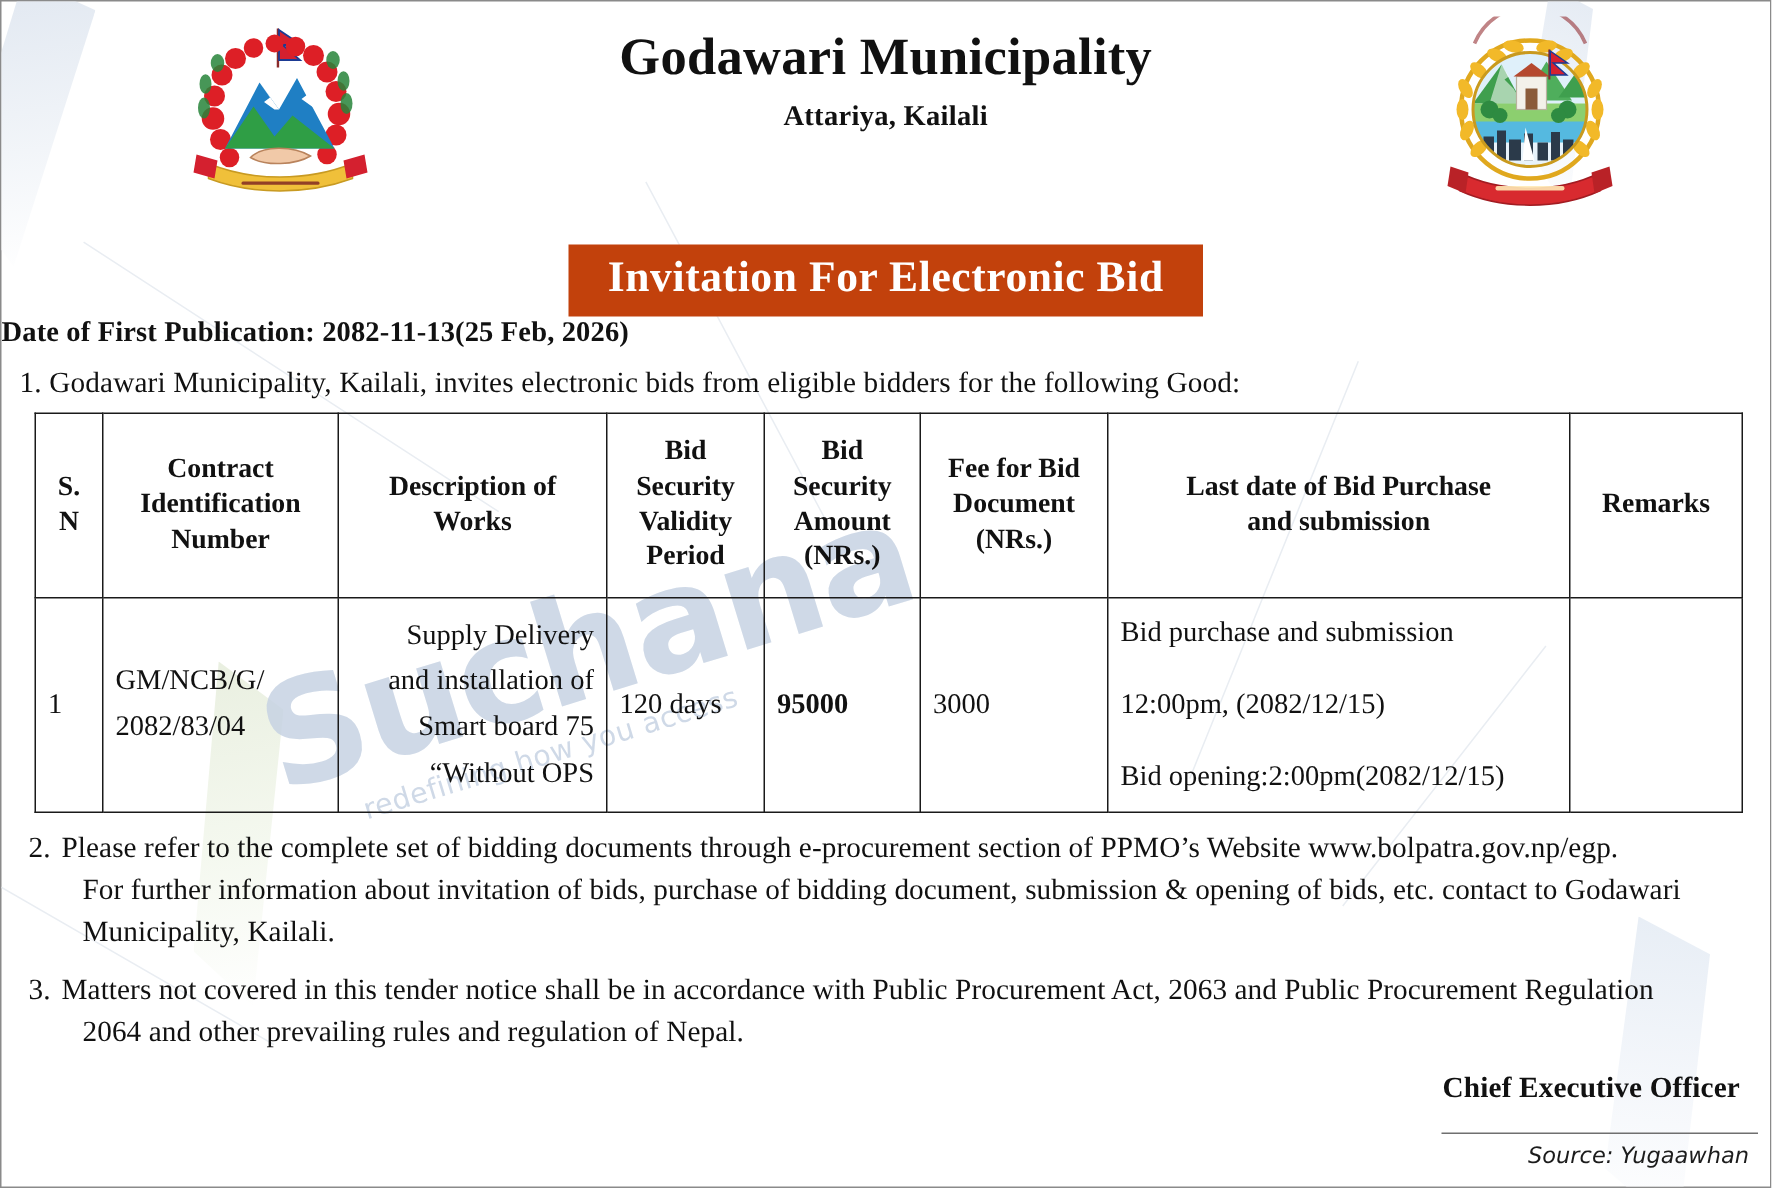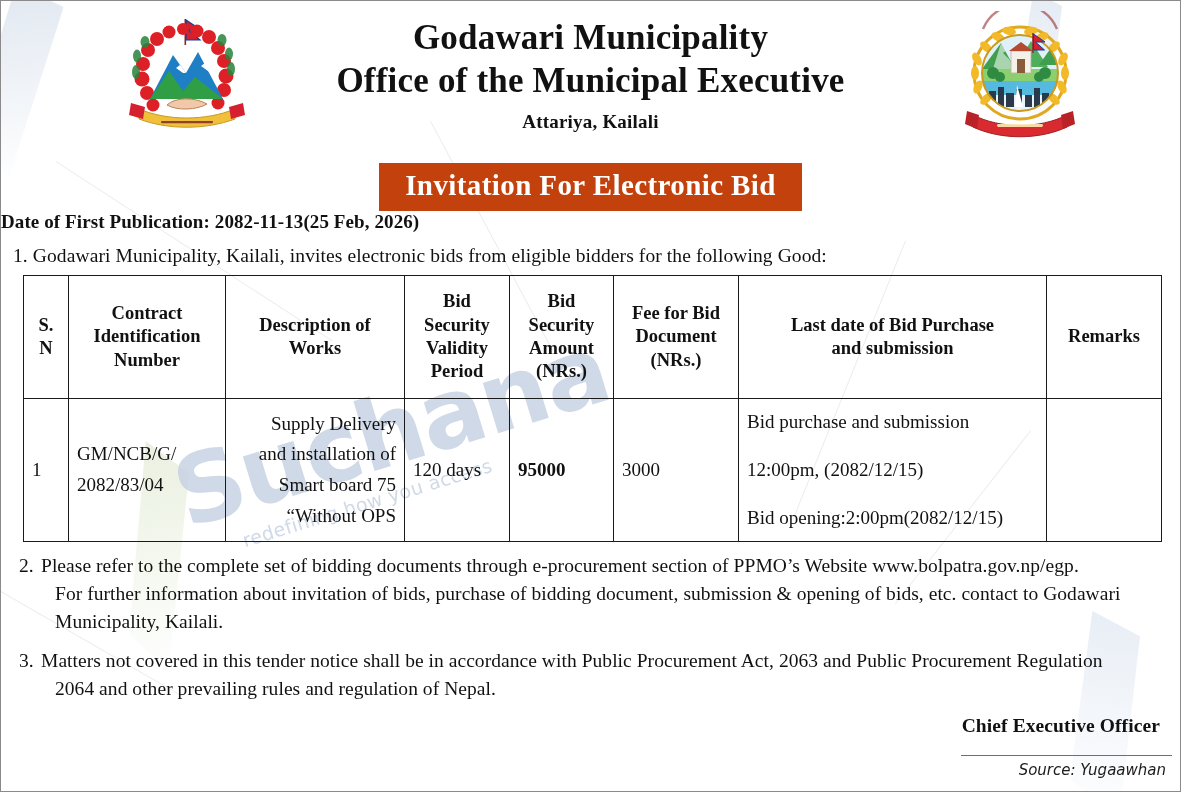--- a/index.html
+++ b/index.html
@@ -312,21 +312,20 @@
           <path d="M120 92 L106 96 L108 108 L122 104 Z" fill="#d4202f"></path>
 
           <g fill="#7a1f22" opacity=".8">
             <rect x="38" y="110" width="52" height="2.2" rx="1"></rect>
           </g>
         </svg>
       </div>
 
       <div class="titles">
         <div class="title-1">Godawari Municipality</div>
-        <div class="title-2">Office of the Municipal Executive</div>
         <div class="title-3">Attariya, Kailali</div>
       </div>
 
       <div class="emblem right">
         <svg viewBox="0 0 134 132" xmlns="http://www.w3.org/2000/svg">
           <defs>
             <clipPath id="circclip">
                 <circle cx="67" cy="62" r="38"></circle>
               </clipPath>
           </defs>

